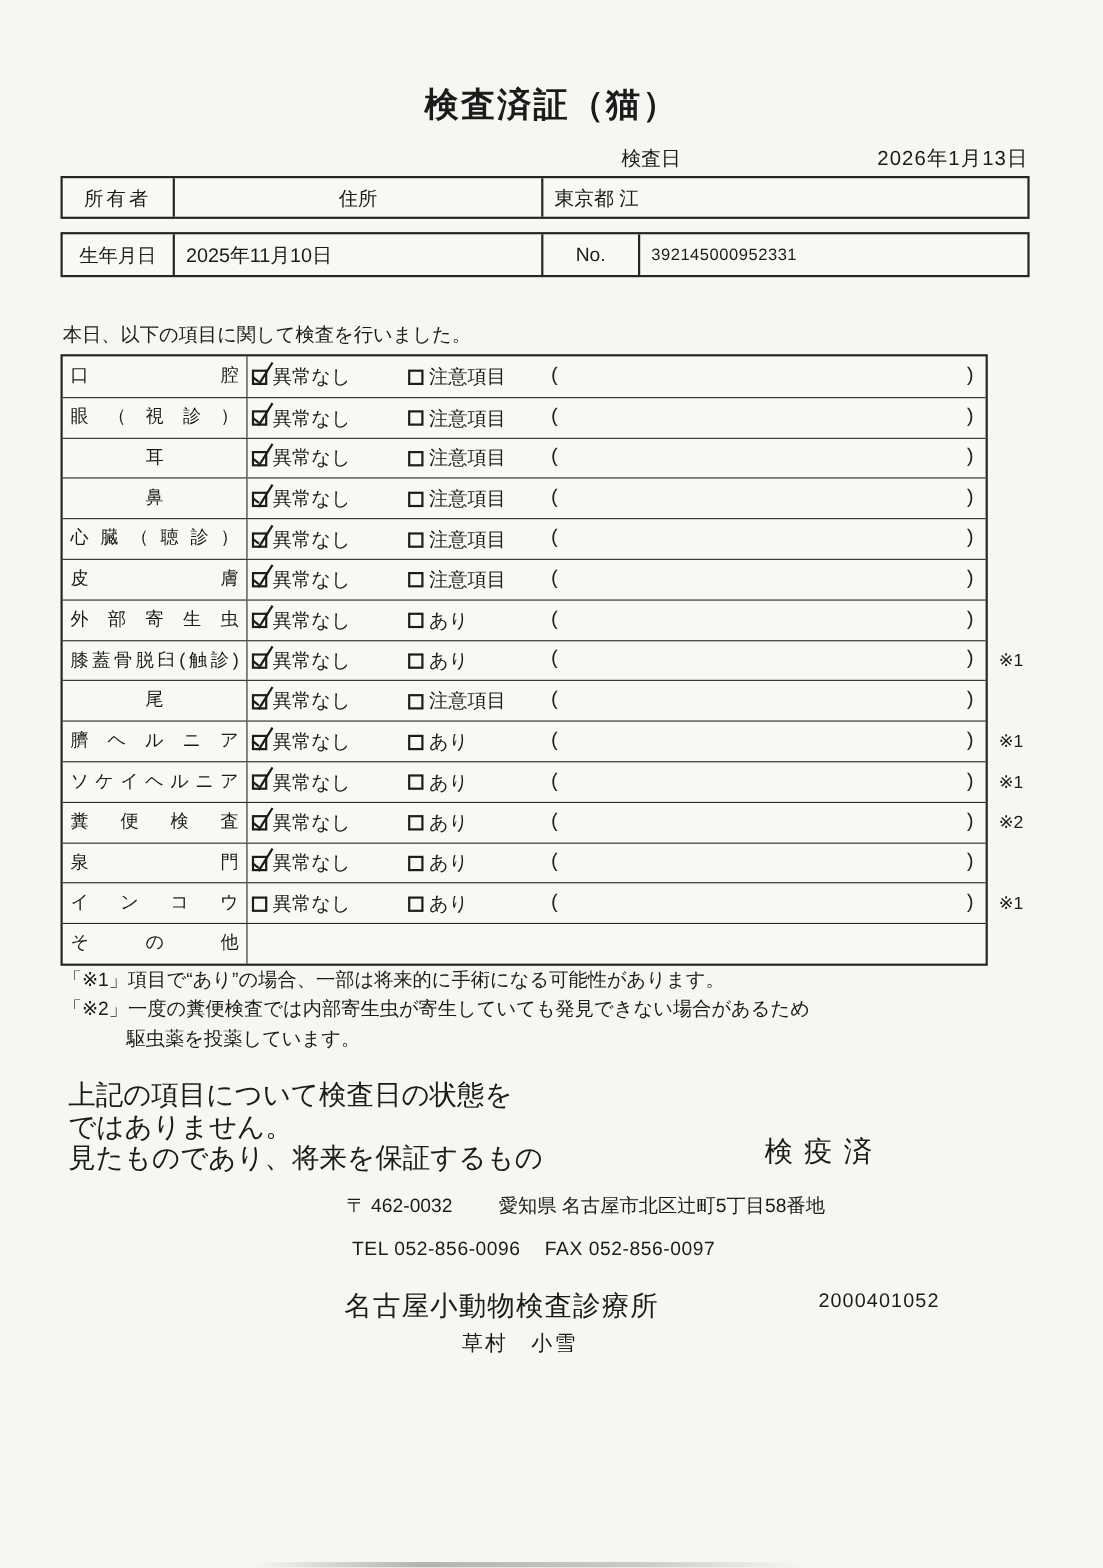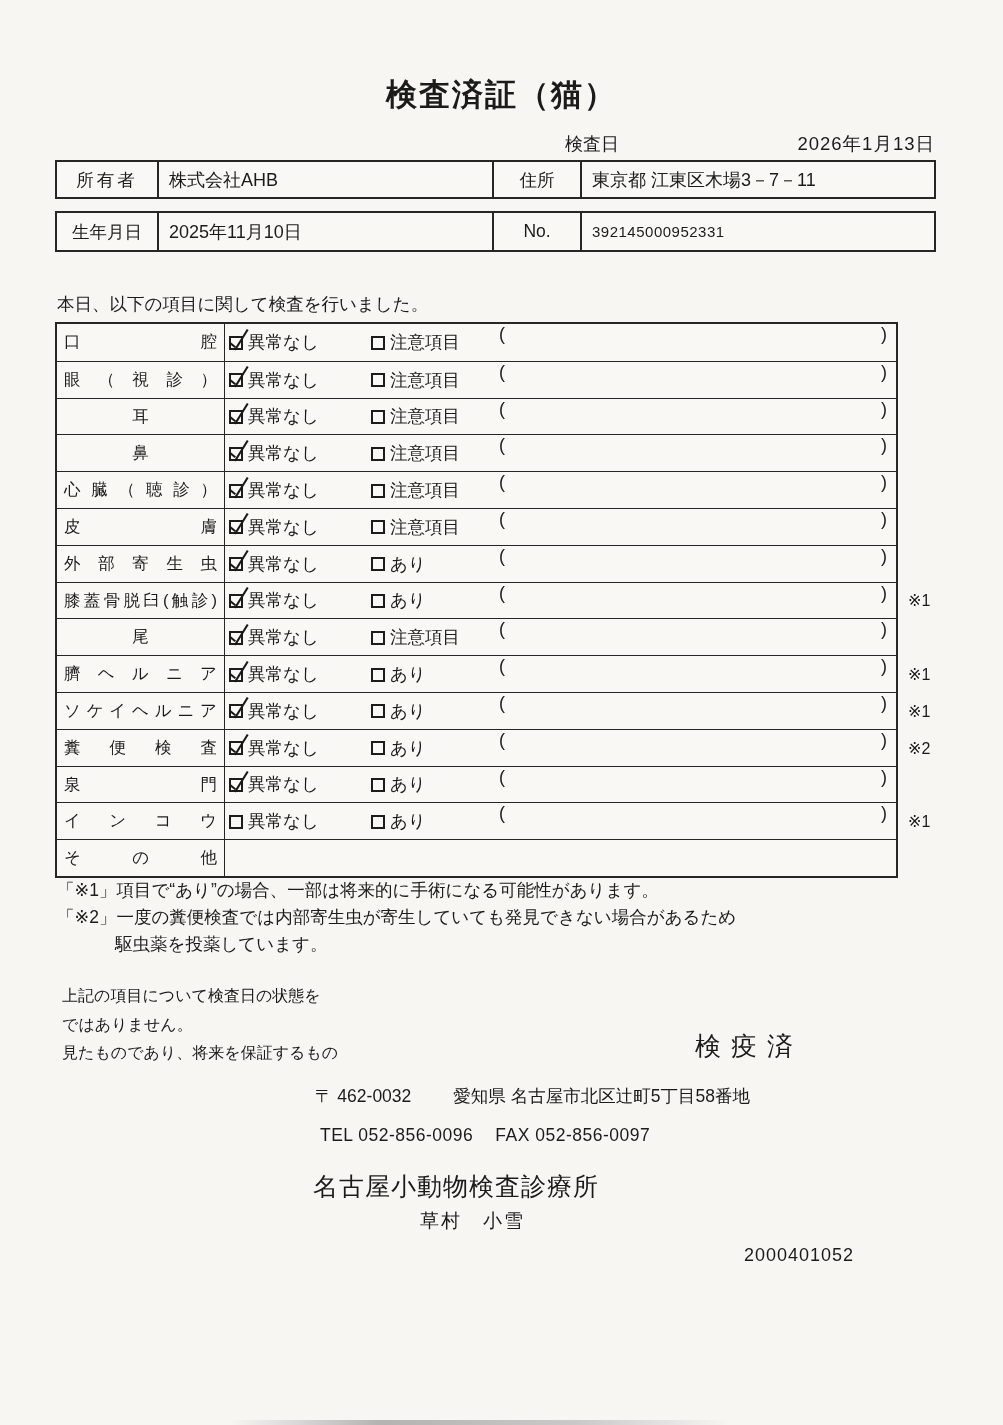--- a/index.html
+++ b/index.html
@@ -66,21 +66,21 @@
   .check-row + .check-row { border-top:1.8px solid #262626; }
   .row-label {
     width:168px; box-sizing:border-box; flex:0 0 auto;
     border-right:1.8px solid #262626;
     font-size:16.5px; line-height:35px;
     padding:0 7px;
     text-align:justify; text-align-last:justify;
     overflow:hidden; white-space:nowrap;
   }
   .row-label.center { text-align:center; text-align-last:center; }
-  .row-content { flex:1 1 auto; display:flex; padding-left:4px; }
+  .row-content { flex:1 1 auto; display:flex; align-items:center; padding-left:4px;font-family:Liberation Mono, monospace; }
   .row-content.empty > * { visibility:hidden; }
   .opt { display:flex; align-items:center; gap:5px; font-size:17.5px; box-sizing:border-box; }
   .opt-ok { width:142px; flex:0 0 auto; }
   .opt-2 { width:128px; flex:0 0 auto; }
   .paren-group {
     flex:1 1 auto; display:flex; justify-content:space-between;
     font-size:18px; padding-right:9px; color:#222;
   }
   .note {
     position:absolute; left:851px; top:50%; transform:translateY(-50%);
@@ -98,48 +98,47 @@
   }
   .cb.checked::before {
     content:""; position:absolute; left:-2px; bottom:2px;
     width:7px; height:2.4px; background:#181818;
     transform:rotate(38deg);
   }
 
   
   .footnotes { position:absolute; top:877px; left:57px; font-size:17.5px; line-height:27px; }
   .footnotes .indent { margin-left:58px; }
-  .disclaimer { position:absolute; top:982px; left:62px; font-size:16px; line-height:28.5px; }
+  .disclaimer { position:absolute; top:982px; left:62px; font-size:25px; line-height:28.5px; }
   .stamp { position:absolute; top:1029px; left:695px; font-size:26px; letter-spacing:10px; font-weight:500; }
   .postal-row { position:absolute; top:1084px; left:315px; display:flex; gap:42px; font-size:17.5px; }
   .tel-row { position:absolute; top:1125px; left:320px; display:flex; gap:22px; font-size:17.5px; letter-spacing:0.5px; }
   .clinic-name { position:absolute; top:1170px; left:313px; font-size:25px; letter-spacing:1px; }
   .examiner { position:absolute; top:1208px; left:420px; font-size:19px; letter-spacing:2px; }
-  .serial { position:absolute; top:1245px; left:744px; font-size:18px; letter-spacing:1px; }
+  .serial { position:absolute; top:1172px; left:744px; font-size:18px; letter-spacing:1px; }
   .scan-smudge {
     position:absolute; bottom:0; left:230px; width:500px; height:5px;
     background:linear-gradient(to right, transparent, rgba(70,70,70,.38) 30%, rgba(70,70,70,.25) 70%, transparent);
   }
 </style>
 </head>
 <body>
 
 <div class="page">
 
   <h1 class="title">検査済証（猫）</h1>
 
   <div class="date-row">
     <span>検査日</span>
     <span class="date-value">2026年1月13日</span>
   </div>
 
   <div class="tbl owner-tbl">
     <div class="trow">
       <div class="cell lab sp">所有者</div>
-      <div class="cell">株式会社AHB</div>
       <div class="cell lab">住所</div>
       <div class="cell">東京都 江東区木場3－7－11</div>
     </div>
   </div>
 
   <div class="tbl animal-tbl">
     <div class="trow trow-2">
       <div class="cell lab">生年月日</div>
       <div class="cell">2025年11月10日</div>
       <div class="cell lab">No.</div>

